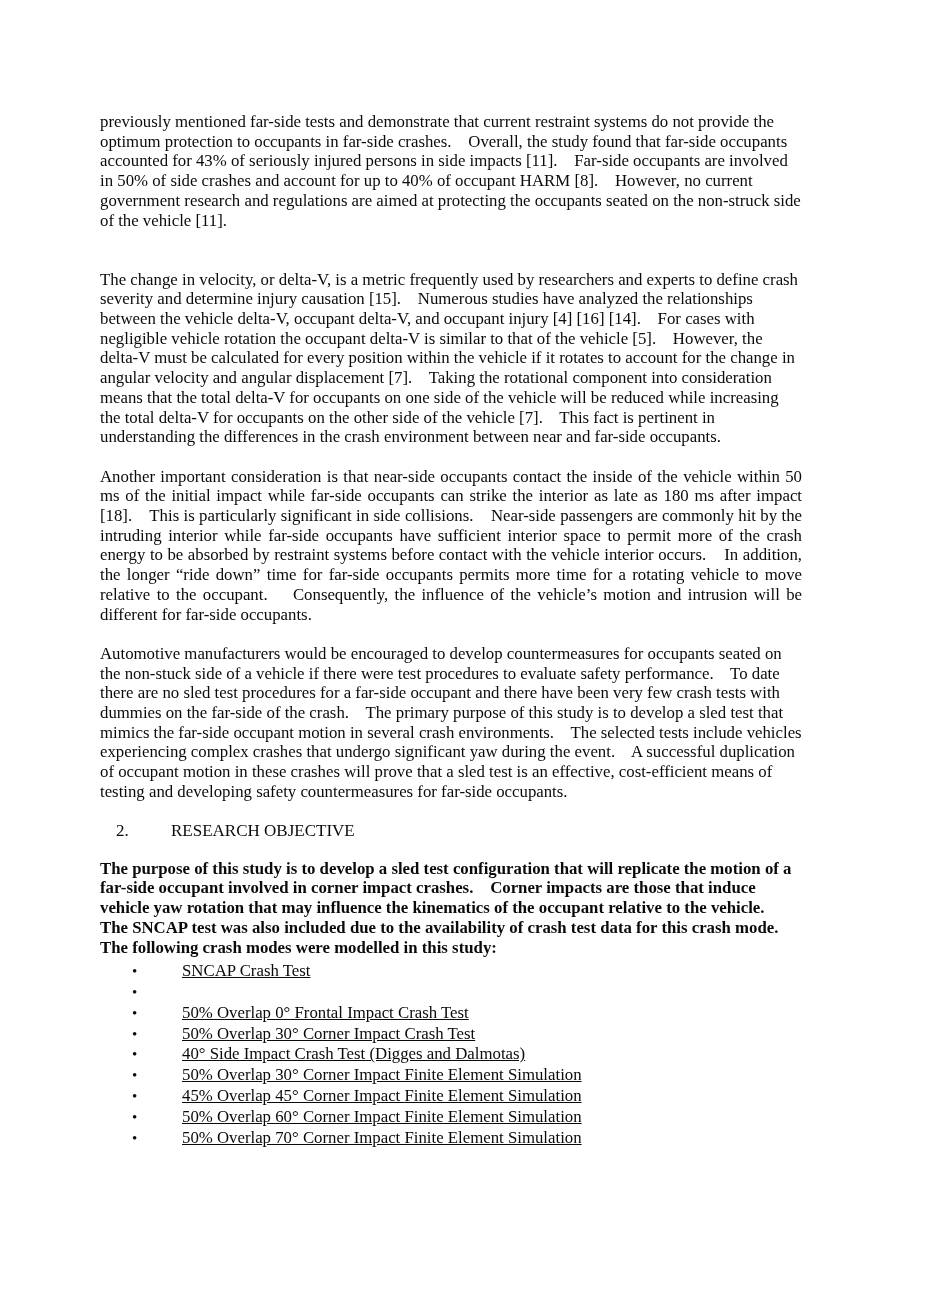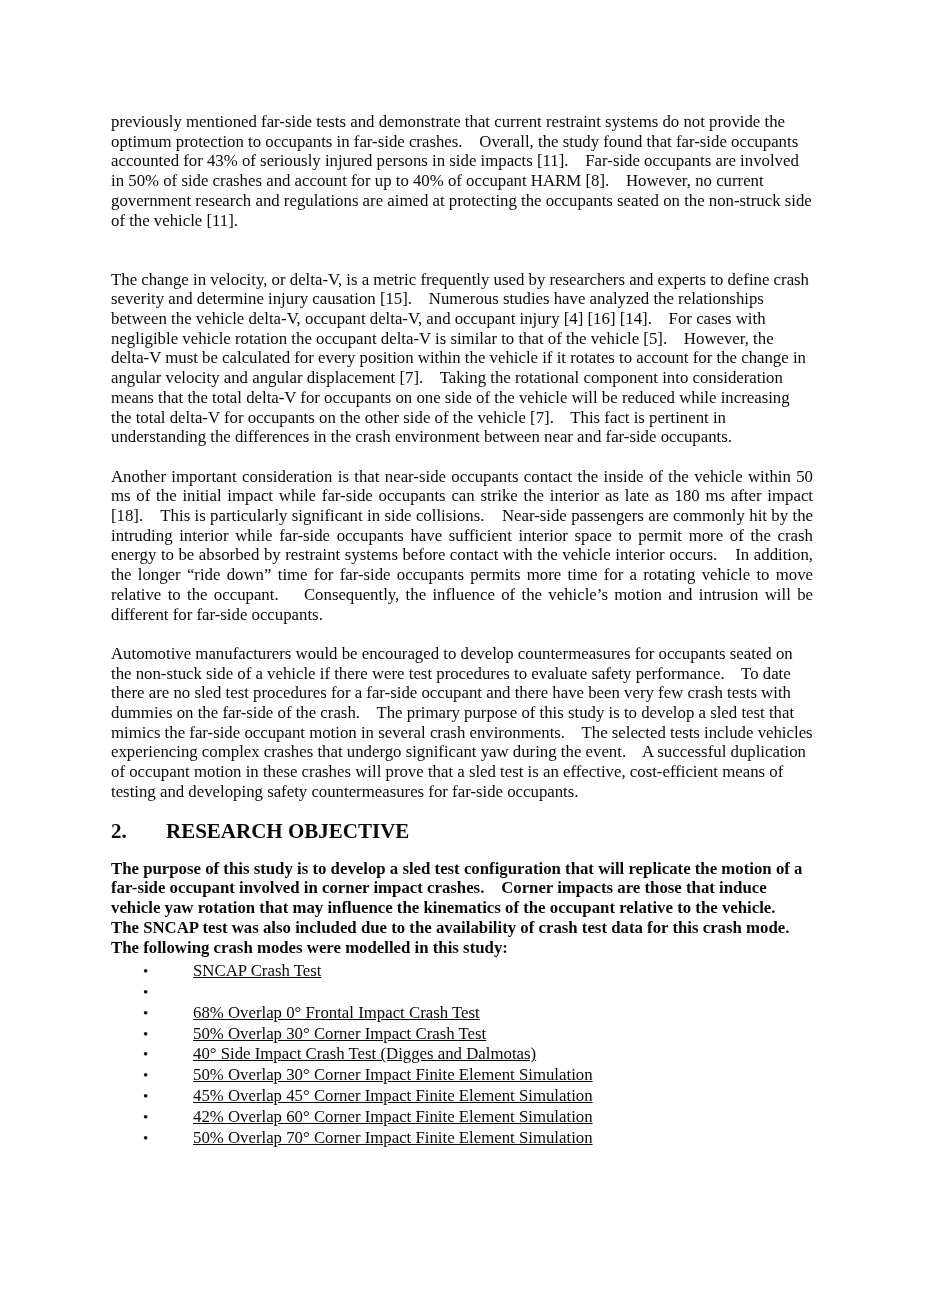--- a/index.html
+++ b/index.html
@@ -10,21 +10,21 @@
   body {
     position: relative;
     width: 925px;
     height: 1309px;
     font-family: "Liberation Serif", "DejaVu Serif", serif;
     color: #0a0a0a;
     overflow: hidden;
   }
   .doc {
     position: absolute;
-    left: 111px;
+    left: 100px;
     top: 112px;
     width: 702px;
     font-size: 16.8px;
     line-height: 19.7px;
     text-align: left;
   }
   .doc p {
     margin: 0 0 19.7px 0;
     white-space: pre-wrap;
   }
@@ -32,24 +32,24 @@
     margin-bottom: 39.4px;
   }
   .doc p.justify {
     text-align: justify;
   }
   .doc p.no-bottom {
     margin-bottom: 0;
     font-weight: bold;
   }
   h2.section-heading {
-    font-size: 21px;
+    font-size: 17px;
     line-height: 20.5px;
-    font-weight: bold;
-    margin: 0 0 17px 0;
+    font-weight: normal;
+    margin: 0 0 17px 16px;
   }
   h2.section-heading .hnum {
     display: inline-block;
     width: 55px;
   }
   ul.crash-modes {
     list-style: none;
     margin: 4px 0 0 0;
     padding: 0;
   }
@@ -92,41 +92,41 @@
   <ul class="crash-modes">
     <li>
       <span class="bullet">•</span>
       <span class="li-text">SNCAP Crash Test</span>
     </li>
     <li>
       <span class="bullet">•</span>
     </li>
     <li>
       <span class="bullet">•</span>
-      <span class="li-text">68% Overlap 0° Frontal Impact Crash Test</span>
+      <span class="li-text">50% Overlap 0° Frontal Impact Crash Test</span>
     </li>
     <li>
       <span class="bullet">•</span>
       <span class="li-text">50% Overlap 30° Corner Impact Crash Test</span>
     </li>
     <li>
       <span class="bullet">•</span>
       <span class="li-text">40° Side Impact Crash Test (Digges and Dalmotas)</span>
     </li>
     <li>
       <span class="bullet">•</span>
       <span class="li-text">50% Overlap 30° Corner Impact Finite Element Simulation</span>
     </li>
     <li>
       <span class="bullet">•</span>
       <span class="li-text">45% Overlap 45° Corner Impact Finite Element Simulation</span>
     </li>
     <li>
       <span class="bullet">•</span>
-      <span class="li-text">42% Overlap 60° Corner Impact Finite Element Simulation</span>
+      <span class="li-text">50% Overlap 60° Corner Impact Finite Element Simulation</span>
     </li>
     <li>
       <span class="bullet">•</span>
       <span class="li-text">50% Overlap 70° Corner Impact Finite Element Simulation</span>
     </li>
   </ul>
 
 </div>
 
 </body></html>

